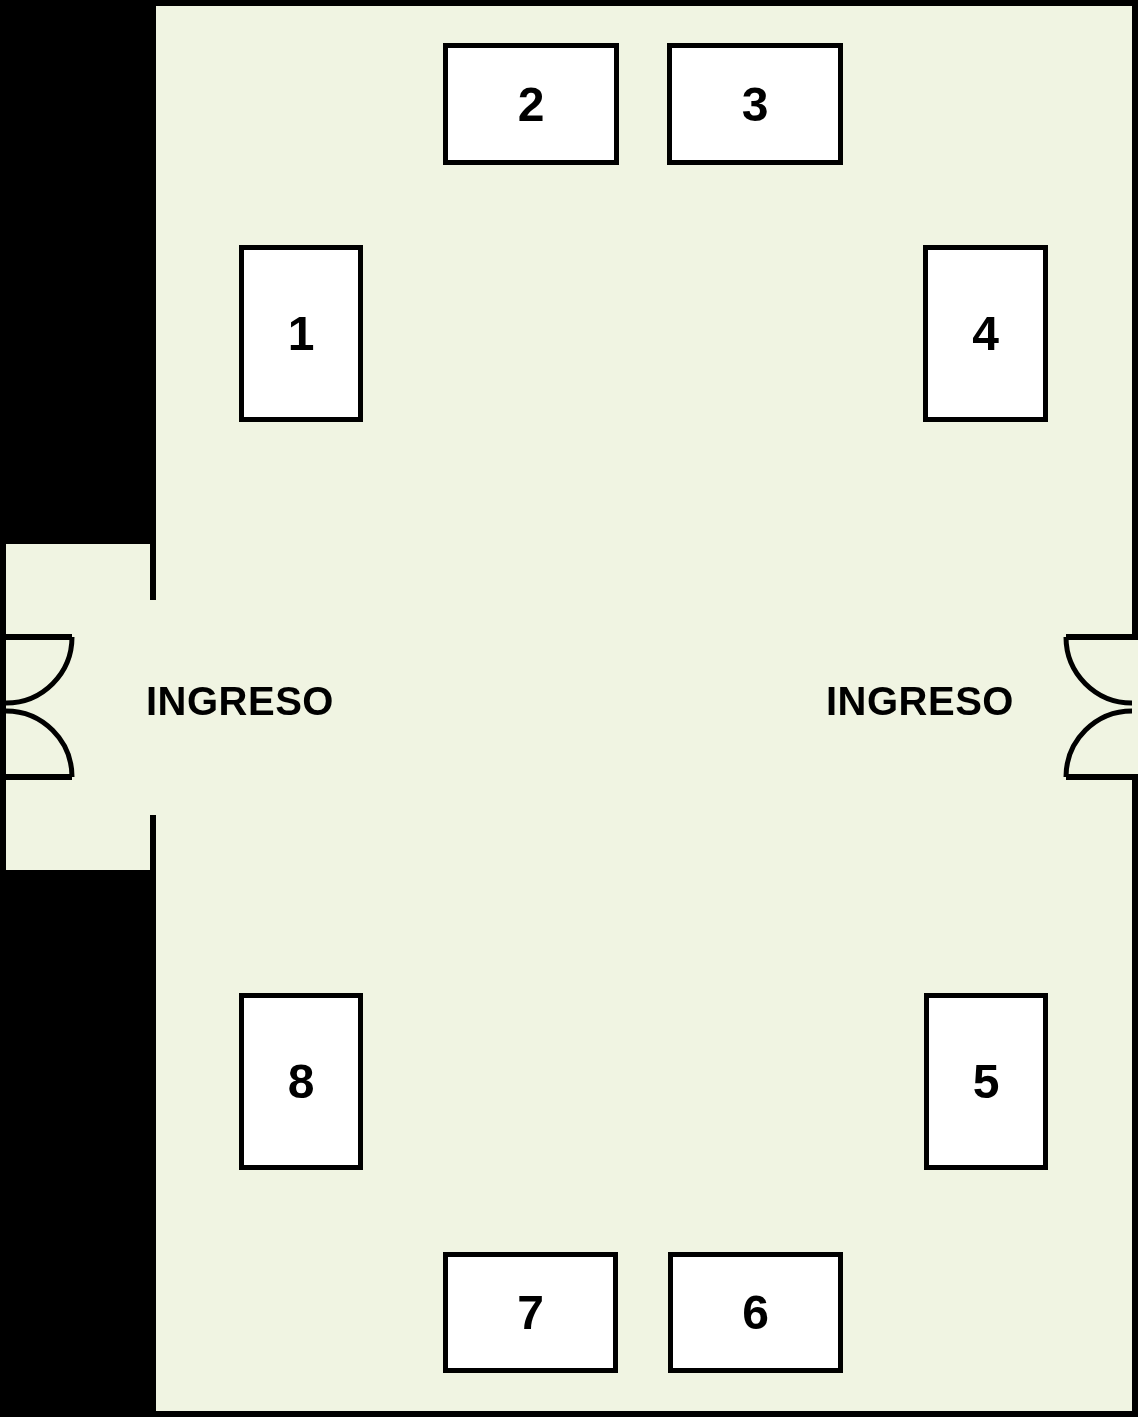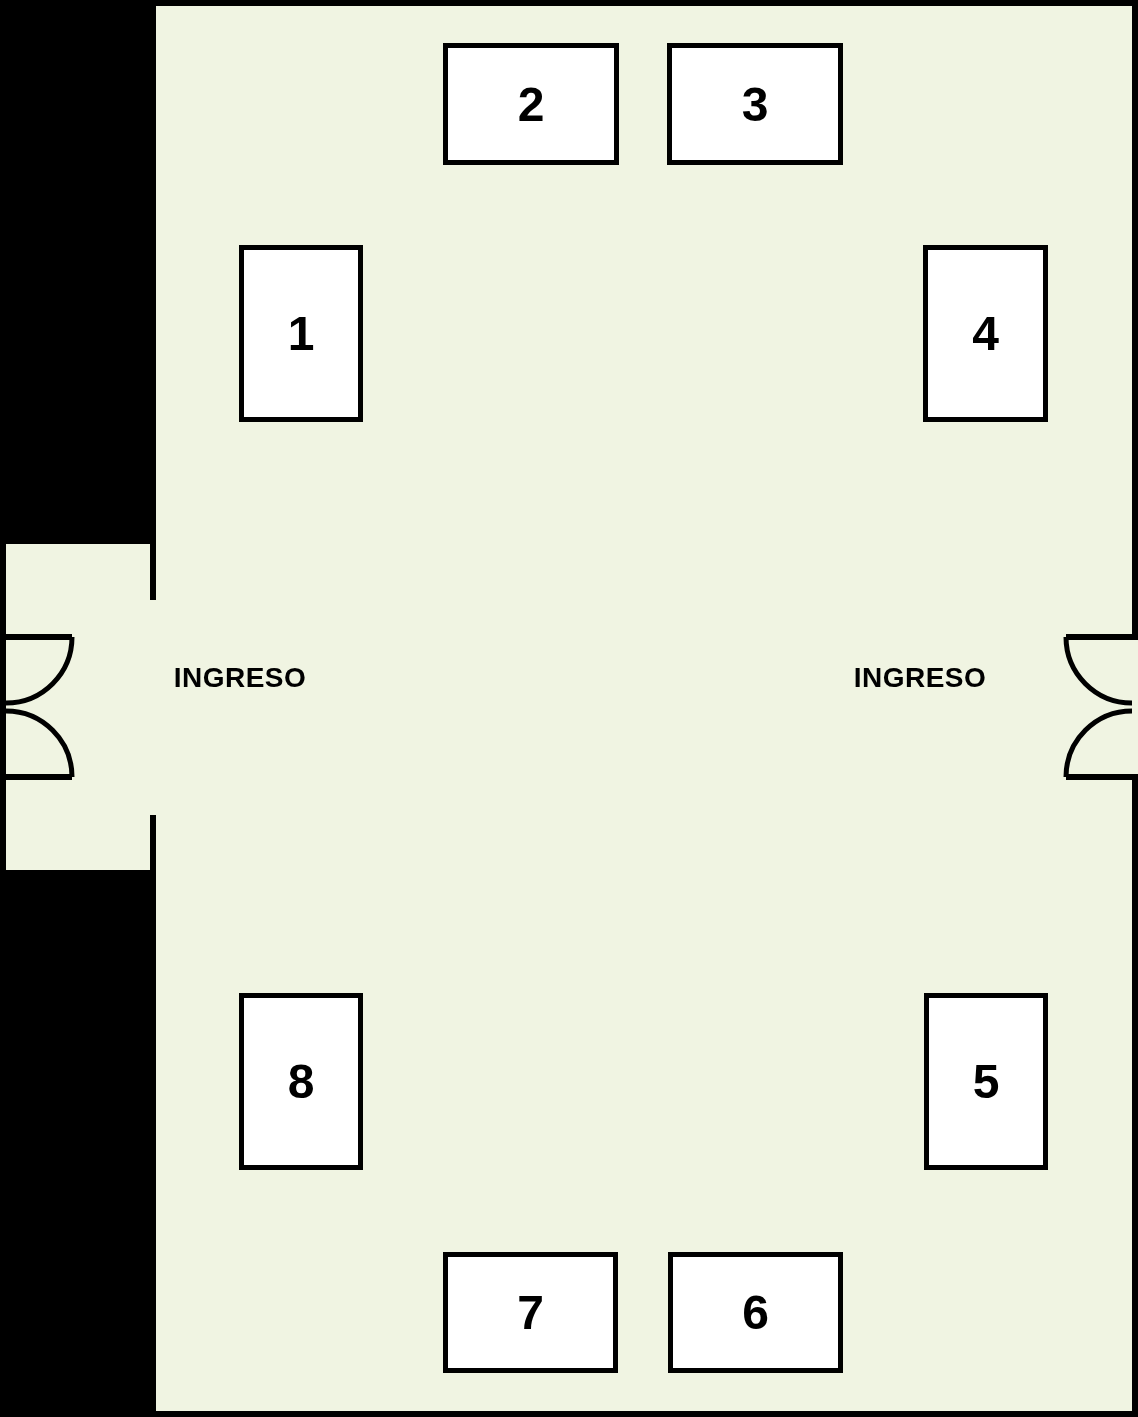--- a/index.html
+++ b/index.html
@@ -63,23 +63,24 @@
 
   
   .entrance-label {
     position: absolute;
     top: 655px;
     width: 300px;
     height: 92px;
     display: flex;
     flex-direction: column;
     align-items: center;
+    justify-content: center;
     text-align: center;
     font-weight: bold;
-    font-size: 28px;
+    font-size: 40px;
     line-height: 45px;
     letter-spacing: 0.5px;
     color: #000000;
     white-space: nowrap;
   }
   .entrance-label.left  { left: 90px; }
   .entrance-label.right { left: 770px; }
 </style>
 </head>
 <body>

